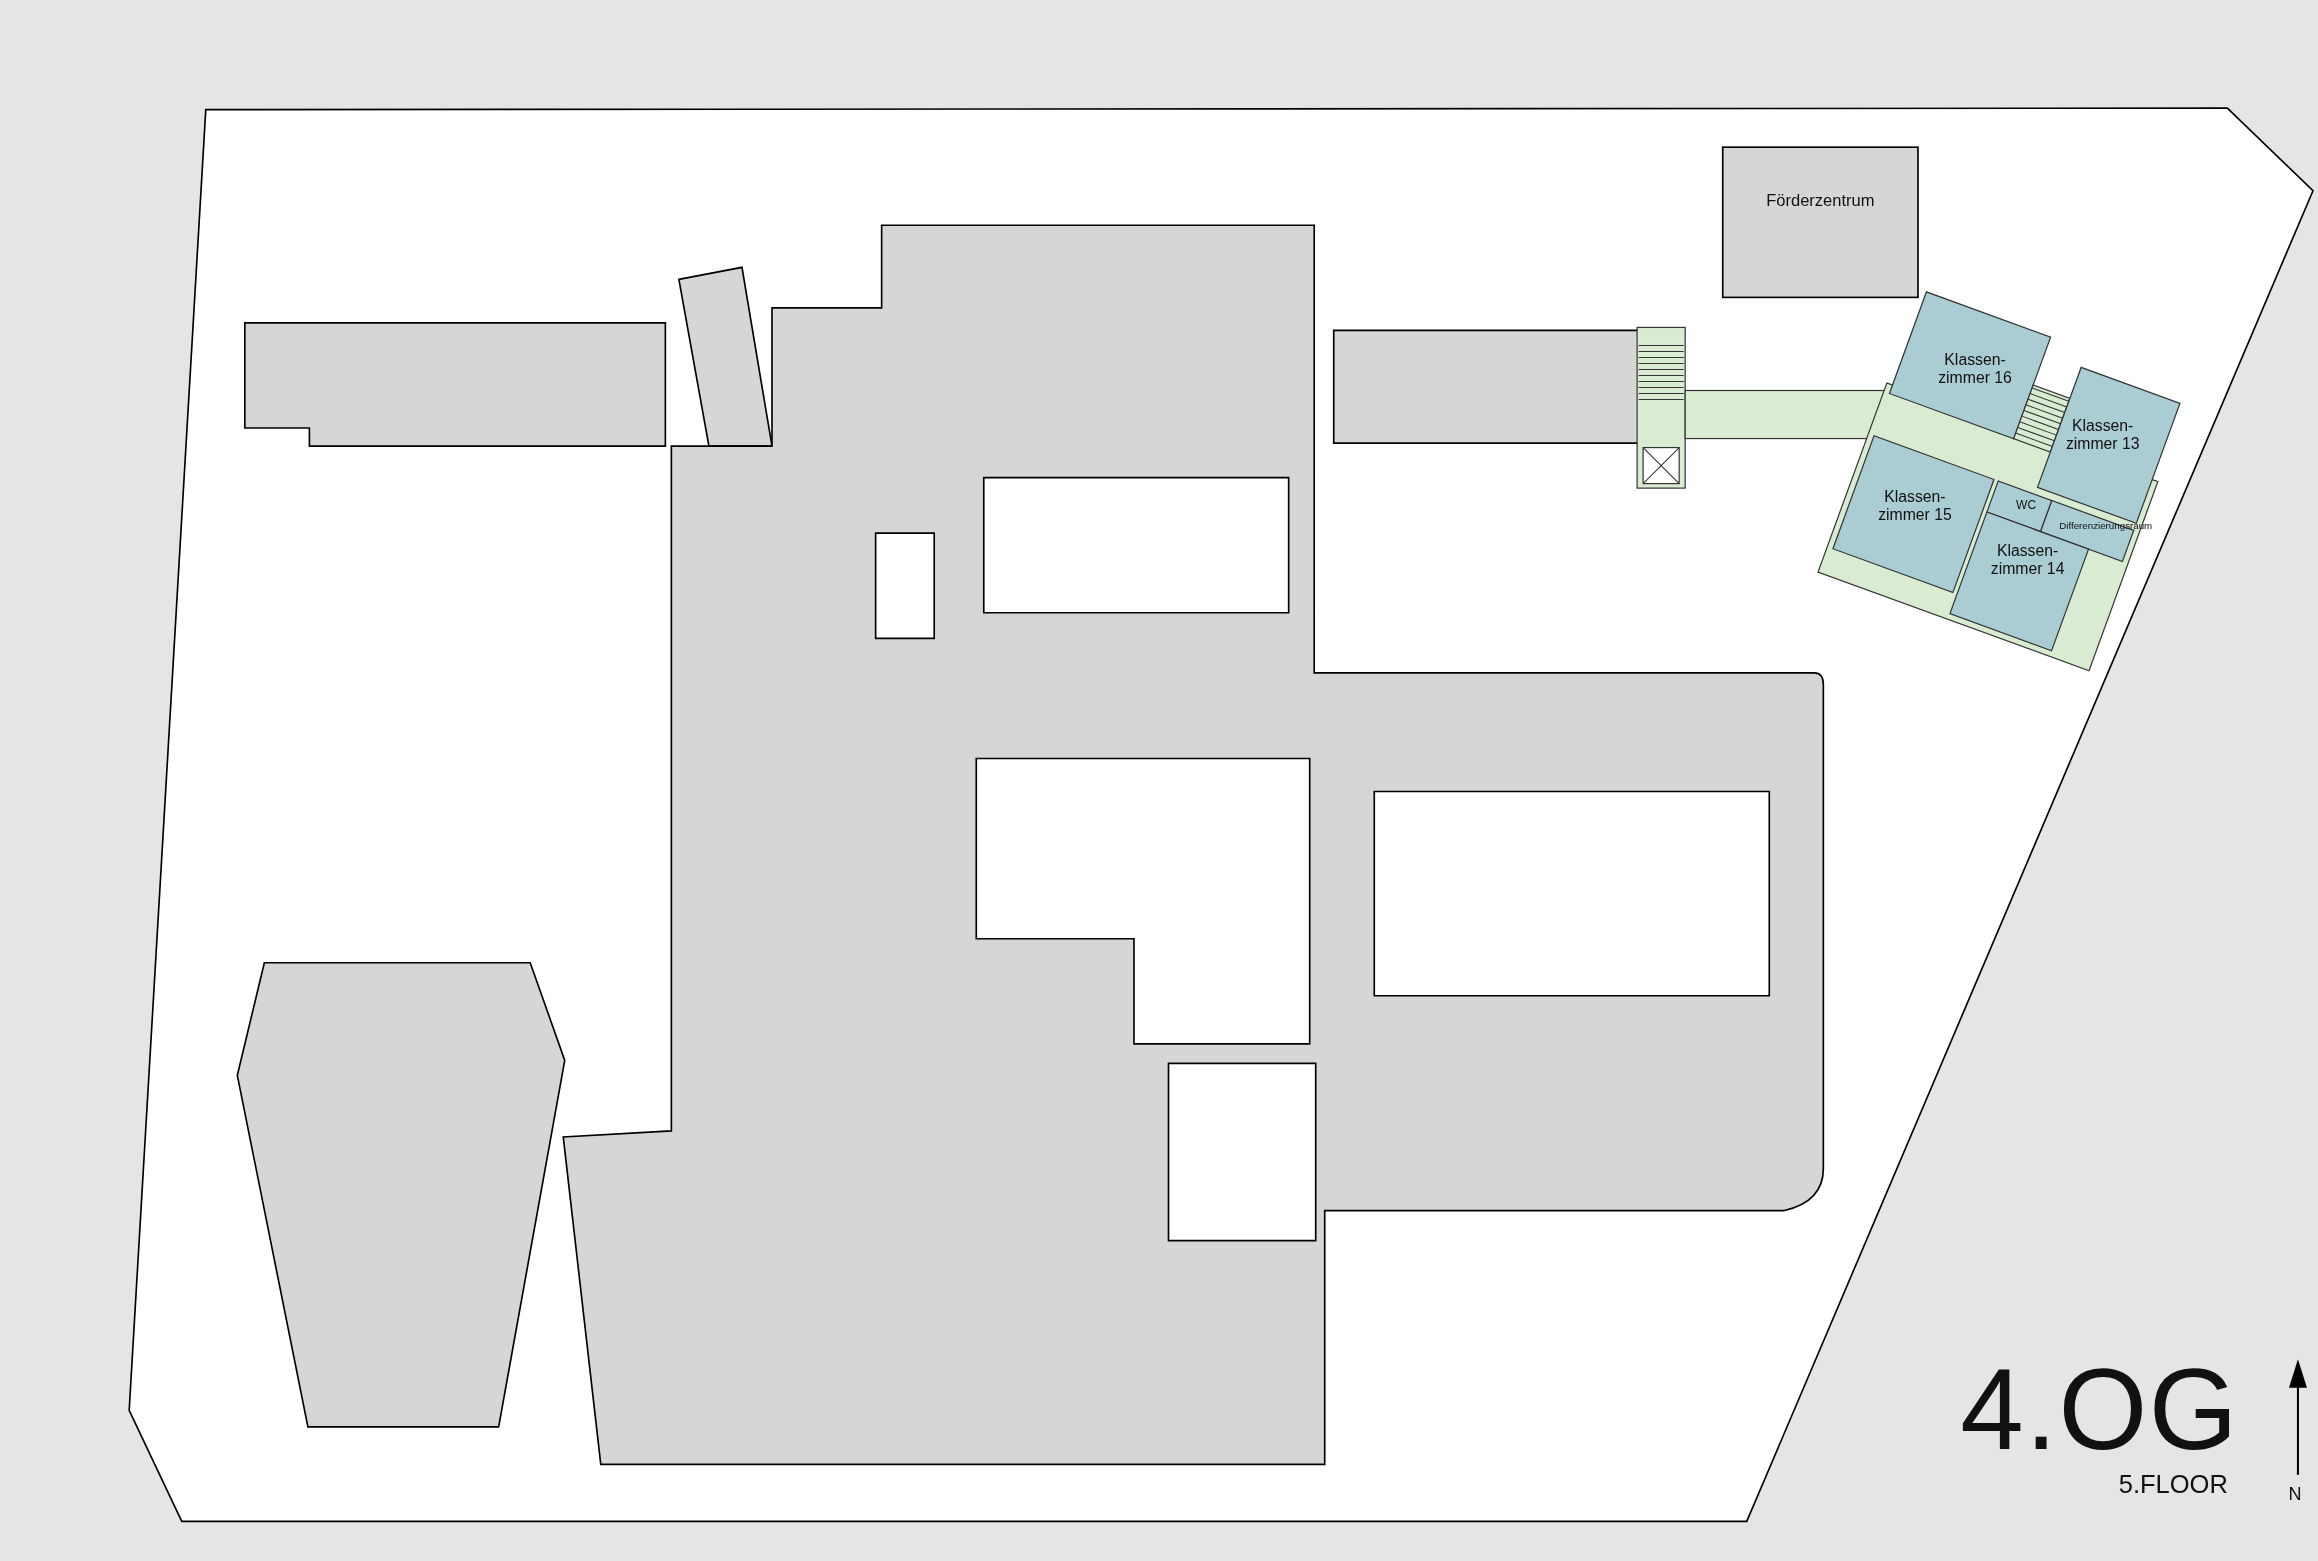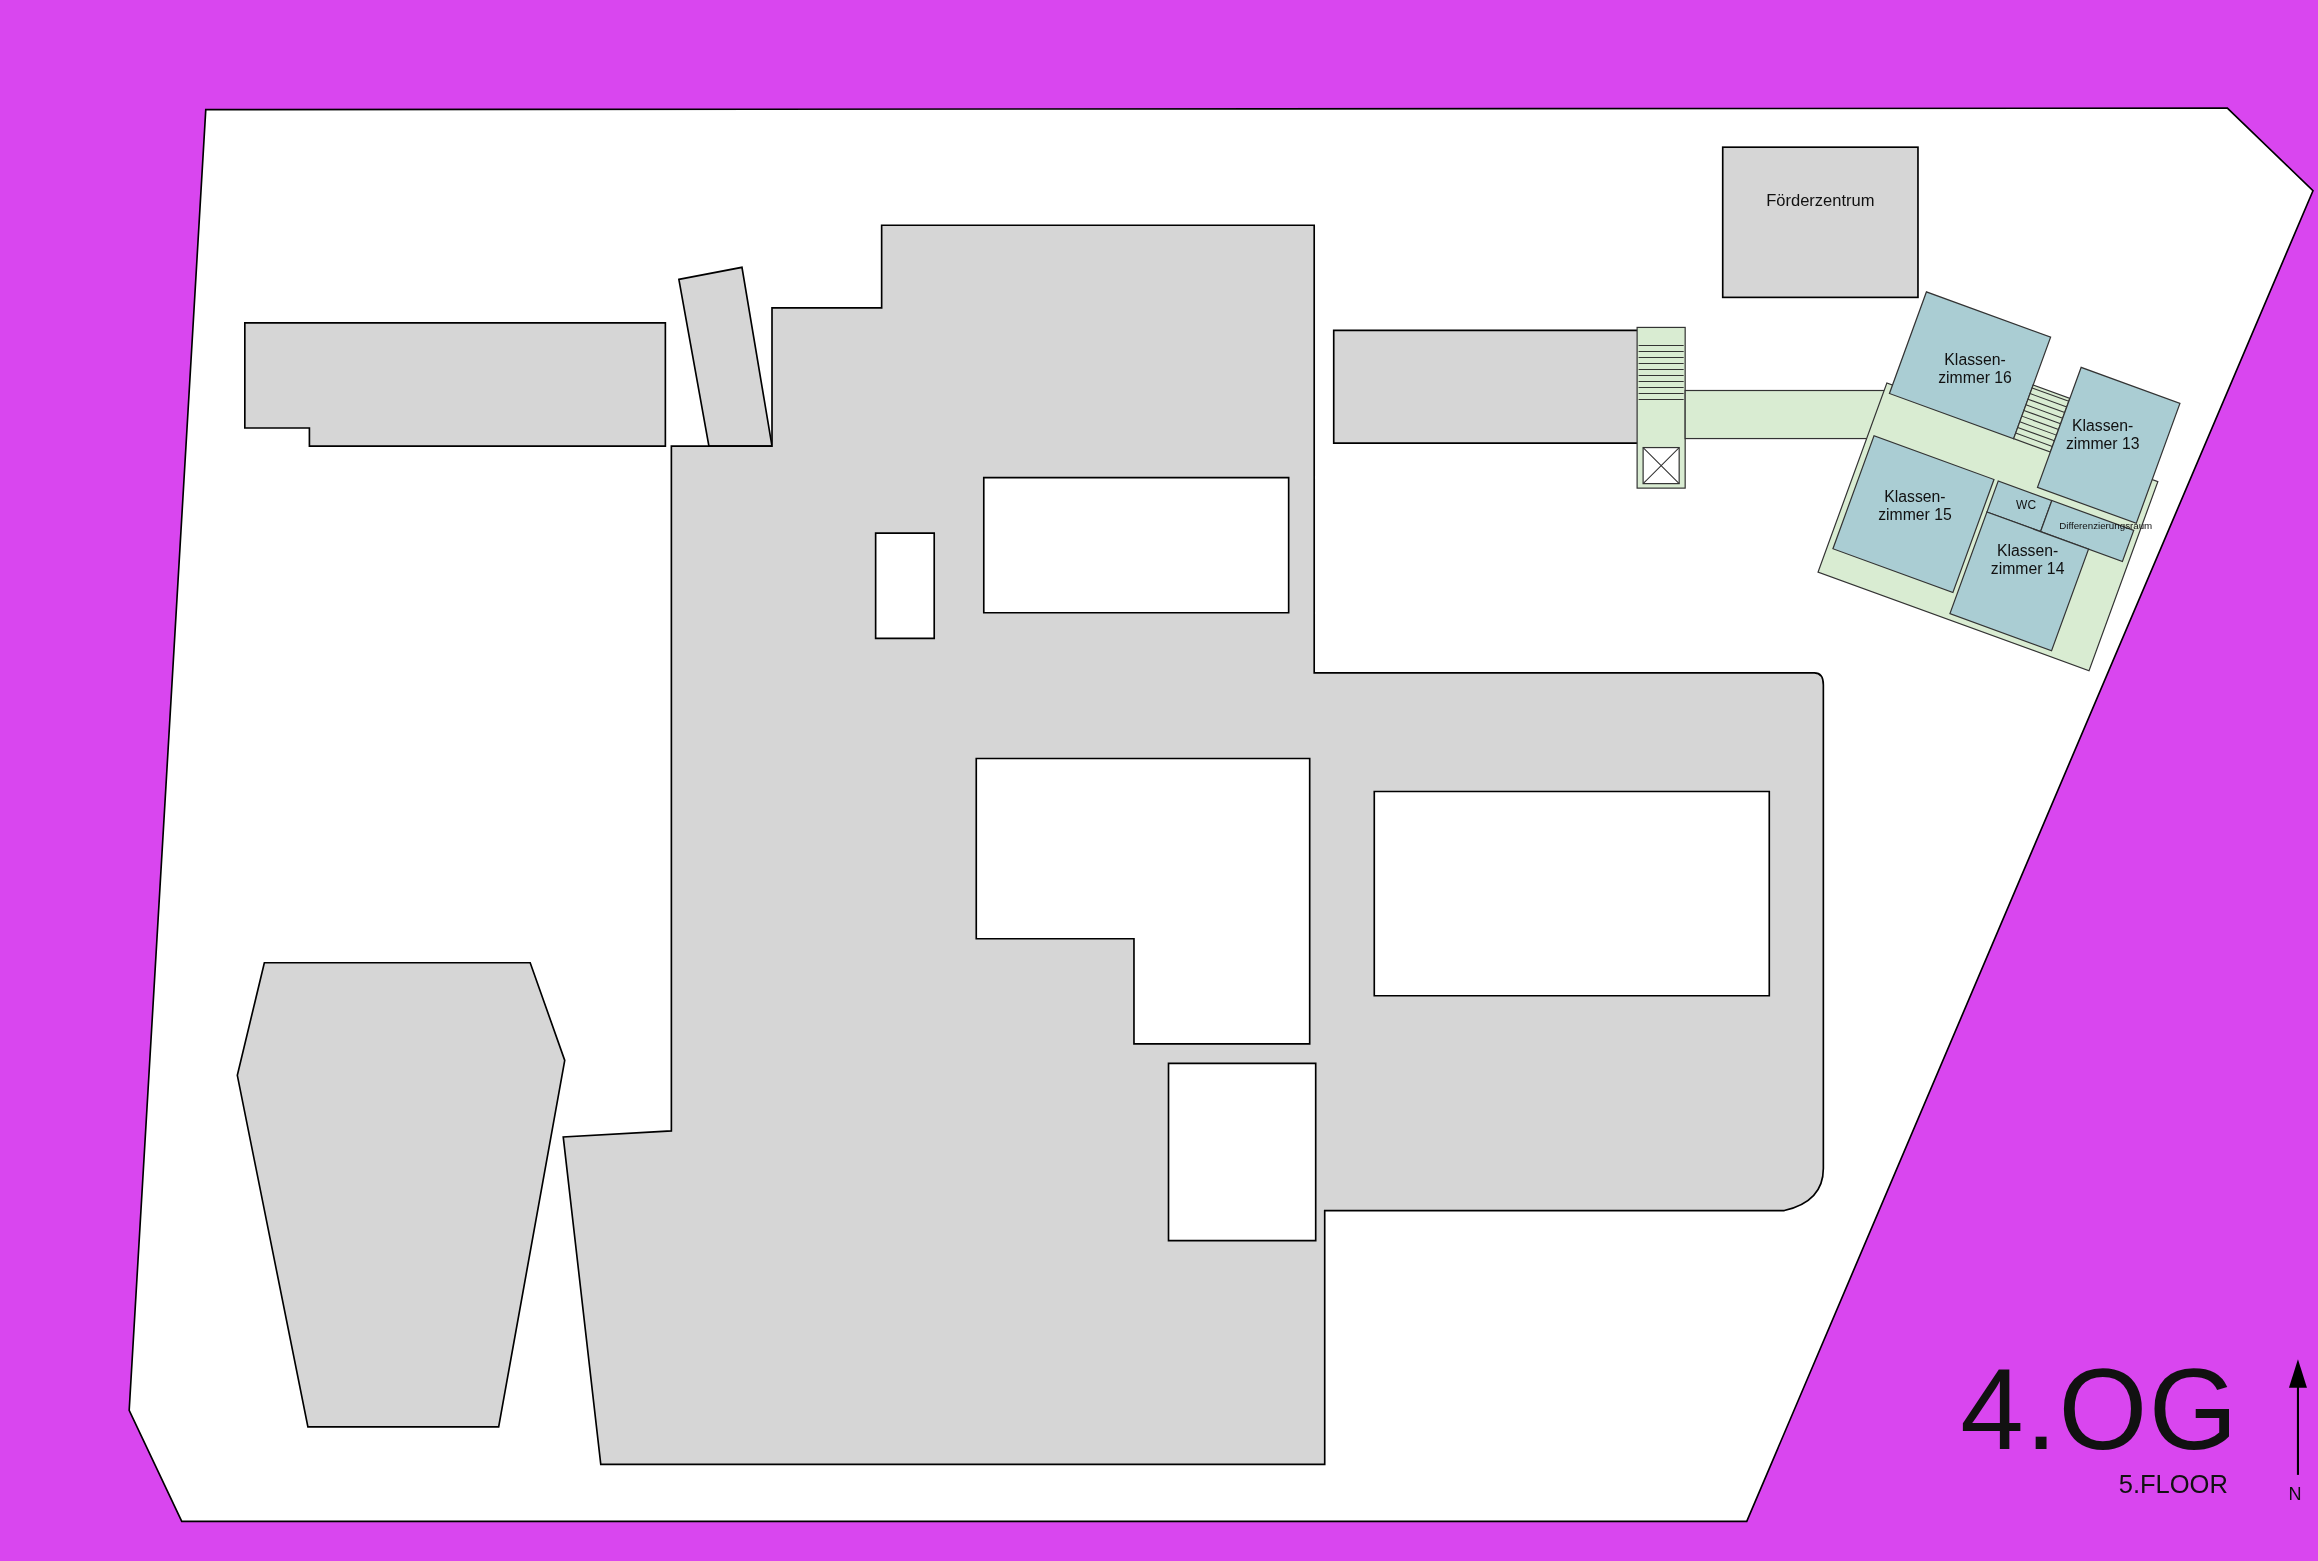--- a/index.html
+++ b/index.html
@@ -1,16 +1,16 @@
 <!DOCTYPE html>
 <html style="font-size:12px"><head>
 <meta charset="utf-8">
 <style>
   html,body{margin:0;padding:0;background:#ffffff;}
-  .stage{width:2319px;height:1562px;background:#d946ef;position:relative;overflow:hidden;}
+  .stage{width:2319px;height:1562px;background:#e5e5e5;position:relative;overflow:hidden;}
   svg{display:block;width:100%;height:100%;}
   text{font-family:"Liberation Sans","DejaVu Sans",sans-serif;fill:#111;}
   .room-label{font-size:10.5px;text-anchor:middle;}
   .small-label{font-size:8px;text-anchor:middle;}
   .tiny-label{font-size:6.5px;text-anchor:middle;}
   .zone-label{font-size:11px;text-anchor:middle;}
   .big-title{font-size:76px;text-anchor:middle;letter-spacing:1px;}
   .sub-title{font-size:17px;text-anchor:middle;}
   .north-label{font-size:12px;text-anchor:middle;}
   .outline{stroke:#000;stroke-width:1.1;}

